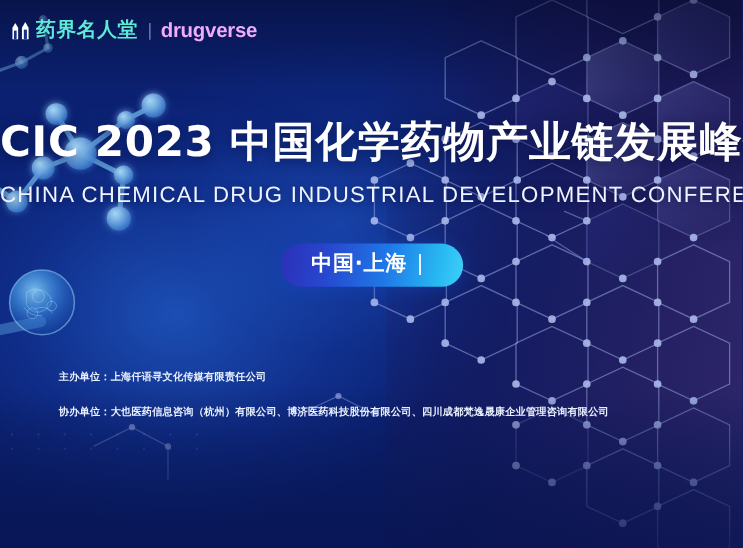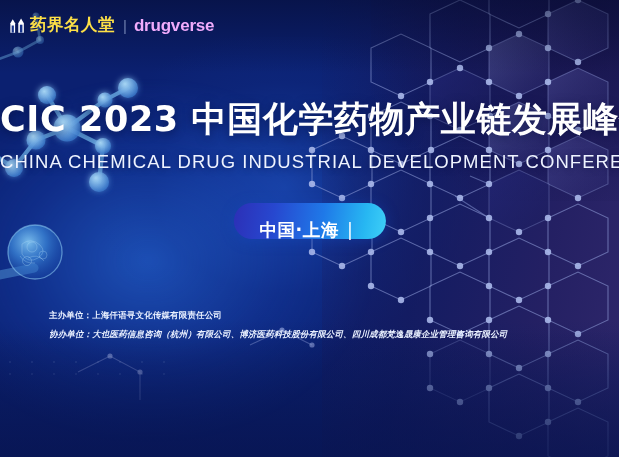--- a/index.html
+++ b/index.html
@@ -93,21 +93,21 @@
     height: 26px;
     z-index: 20;
   }
   .logo-mark {
     width: 19px;
     height: 19px;
     margin-right: 3px;
     flex: 0 0 auto;
   }
   .logo-cn {
-    color: #fde047;
+    color: #5eead4;
     font-size: 16.5px;
     font-weight: 700;
     letter-spacing: 0.5px;
     line-height: 1;
     white-space: nowrap;
     font-family: "DejaVu Sans", "Liberation Sans", sans-serif;
   }
   .logo-sep {
     color: rgba(190,205,240,0.55);
     font-size: 15px;
@@ -159,21 +159,21 @@
 
   
   .badge {
     position: absolute;
     left: 50%;
     transform: translateX(-50%);
     top: 203px;
     height: 36px;
     padding: 0 26px;
     display: flex;
-    align-items: flex-end;
+    align-items: center;
     justify-content: center;
     border-radius: 18px;
     background: linear-gradient(100deg, #2c2fb6 0%, #2747cf 26%, #1f79e8 58%, #27b7f2 85%, #3fd0f7 100%);
     box-shadow: 0 2px 14px rgba(22,70,190,0.45);
     z-index: 20;
     white-space: nowrap;
   }
   .badge-text {
     color: #ffffff;
     font-size: 17.5px;
@@ -195,25 +195,25 @@
     left: 49px;
     top: 311px;
     z-index: 20;
   }
   .org-line {
     color: #e9f0ff;
     font-size: 8.5px;
     font-weight: 700;
     line-height: 1;
     white-space: nowrap;
-    margin-bottom: 10px;
+    margin-bottom: 20px;
     letter-spacing: 0.15px;
     font-family: "DejaVu Sans", "Liberation Sans", sans-serif;
   }
-  .org-line:last-child { margin-bottom: 0; font-style: italic; }
+  .org-line:last-child { margin-bottom: 0; }
 </style>
 </head>
 <body>
 
 <div id="poster">
 
   <div class="bg-base"></div>
   <div class="bg-glow-left"></div>
   <div class="bg-glow-center"></div>
   <div class="bg-dark-right"></div>

